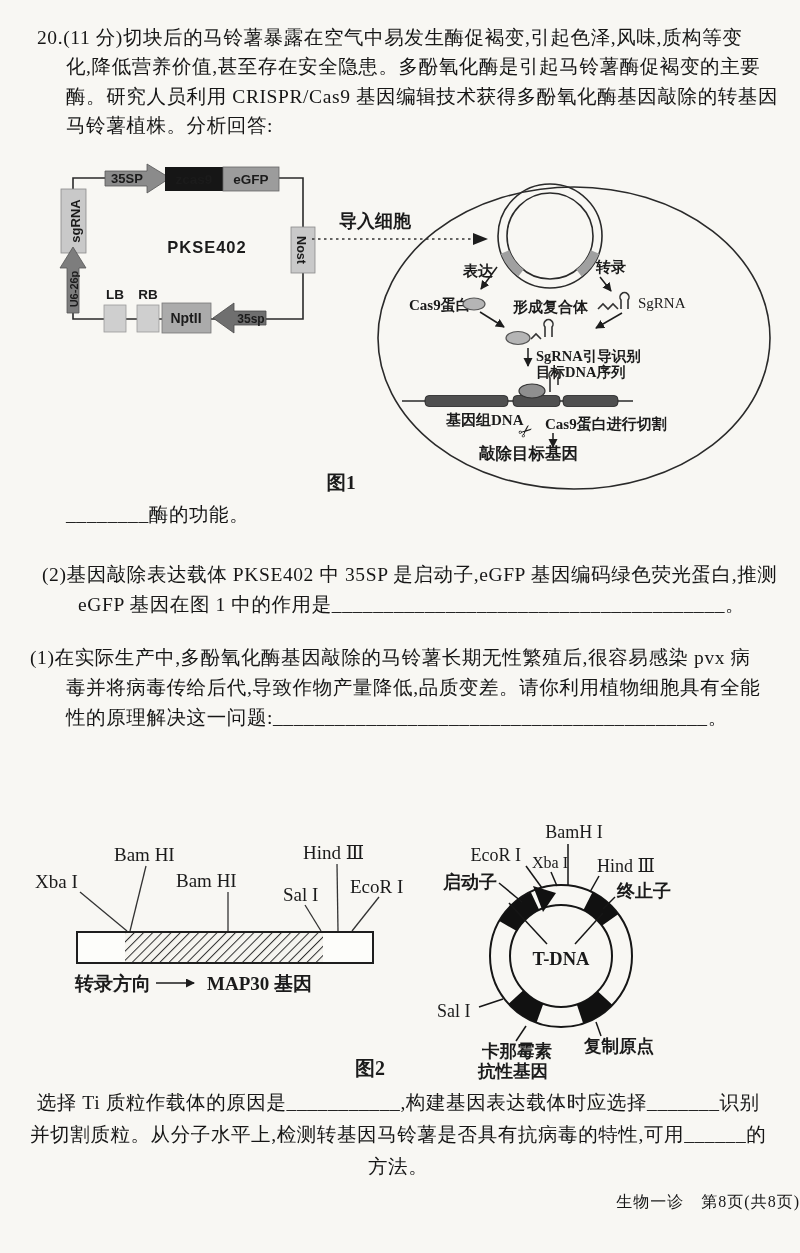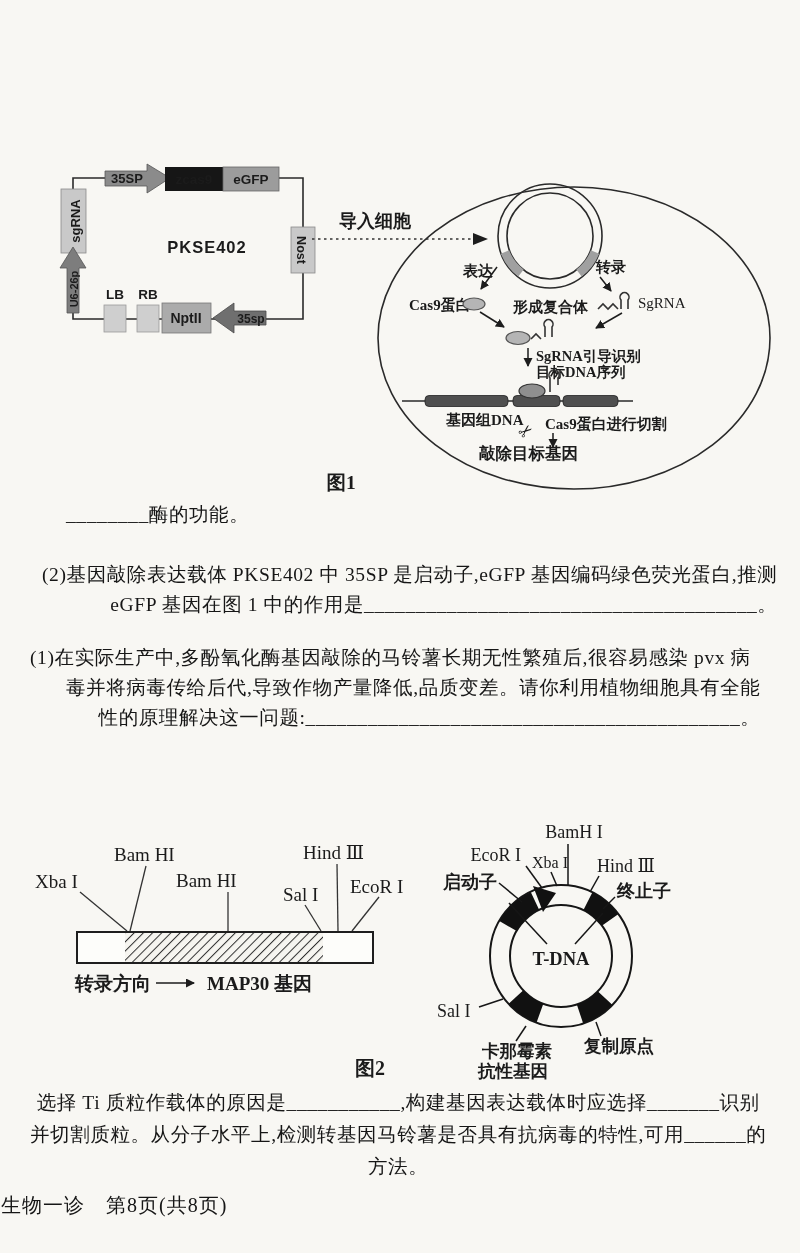--- a/index.html
+++ b/index.html
@@ -4,25 +4,25 @@
 <style>
   html,body{margin:0;padding:0;background:#e9e8e4;}
   .page{
     position:relative;width:800px;height:1253px;background:#f8f7f3;
     font-family:"Liberation Serif","DejaVu Serif",serif;color:#161616;
     overflow:hidden;margin:0 auto;
   }
   .tb{position:absolute;font-size:19.5px;letter-spacing:0.6px;}
   .tb .ln{line-height:29.4px;white-space:nowrap;}
   .blk-q .ln{line-height:30px;}
-  .blk-q .ind{padding-left:36px;text-align:right;}
+  .blk-q .ind{padding-left:36px;}
   .blk-intro .ind{padding-left:29px;}
   .blk-tail .ln{line-height:31.8px;}
-  .footer{position:absolute;left:1px;right:0;top:1192px;text-align:left;
-          font-size:20px;letter-spacing:1px;}
+  .footer{position:absolute;left:16px;right:0;top:1192px;text-align:right;
+          font-size:16px;letter-spacing:1px;}
   svg{position:absolute;left:0;top:0;
       font-family:"Liberation Serif","DejaVu Serif",serif;}
   svg text{fill:#1b1b1b;}
 </style>
 </head>
 <body>
 
 <div class="page">
 
   <svg width="800" height="1253" viewBox="0 0 800 1253">
@@ -191,20 +191,26 @@
       <text x="561" y="965" text-anchor="middle" font-size="18.5" font-weight="700">T-DNA</text>
       <text x="437" y="1017" text-anchor="start" font-size="18">Sal I</text>
       <text x="517" y="1057" text-anchor="middle" font-size="17.5" font-weight="600">卡那霉素</text>
       <text x="513" y="1077" text-anchor="middle" font-size="17.5" font-weight="600">抗性基因</text>
       <text x="584" y="1052" text-anchor="start" font-size="17.5" font-weight="600">复制原点</text>
     </g>
 
     <text x="370" y="1075" text-anchor="middle" font-size="20" font-weight="700">图2</text>
   </svg>
 
+  <div class="tb blk-intro" style="left:37px;top:23px;">
+    <div class="ln">20.(11 分)切块后的马铃薯暴露在空气中易发生酶促褐变,引起色泽,风味,质构等变</div>
+    <div class="ln ind">化,降低营养价值,甚至存在安全隐患。多酚氧化酶是引起马铃薯酶促褐变的主要</div>
+    <div class="ln ind">酶。研究人员利用 CRISPR/Cas9 基因编辑技术获得多酚氧化酶基因敲除的转基因</div>
+    <div class="ln ind">马铃薯植株。分析回答:</div>
+  </div>
 
   <div class="tb blk-q" style="left:30px;top:500px;">
     <div class="ln ind">________酶的功能。</div>
   </div>
 
   <div class="tb blk-q" style="left:42px;top:560px;">
     <div class="ln">(2)基因敲除表达载体 PKSE402 中 35SP 是启动子,eGFP 基因编码绿色荧光蛋白,推测</div>
     <div class="ln ind">eGFP 基因在图 1 中的作用是______________________________________。</div>
   </div>
 

